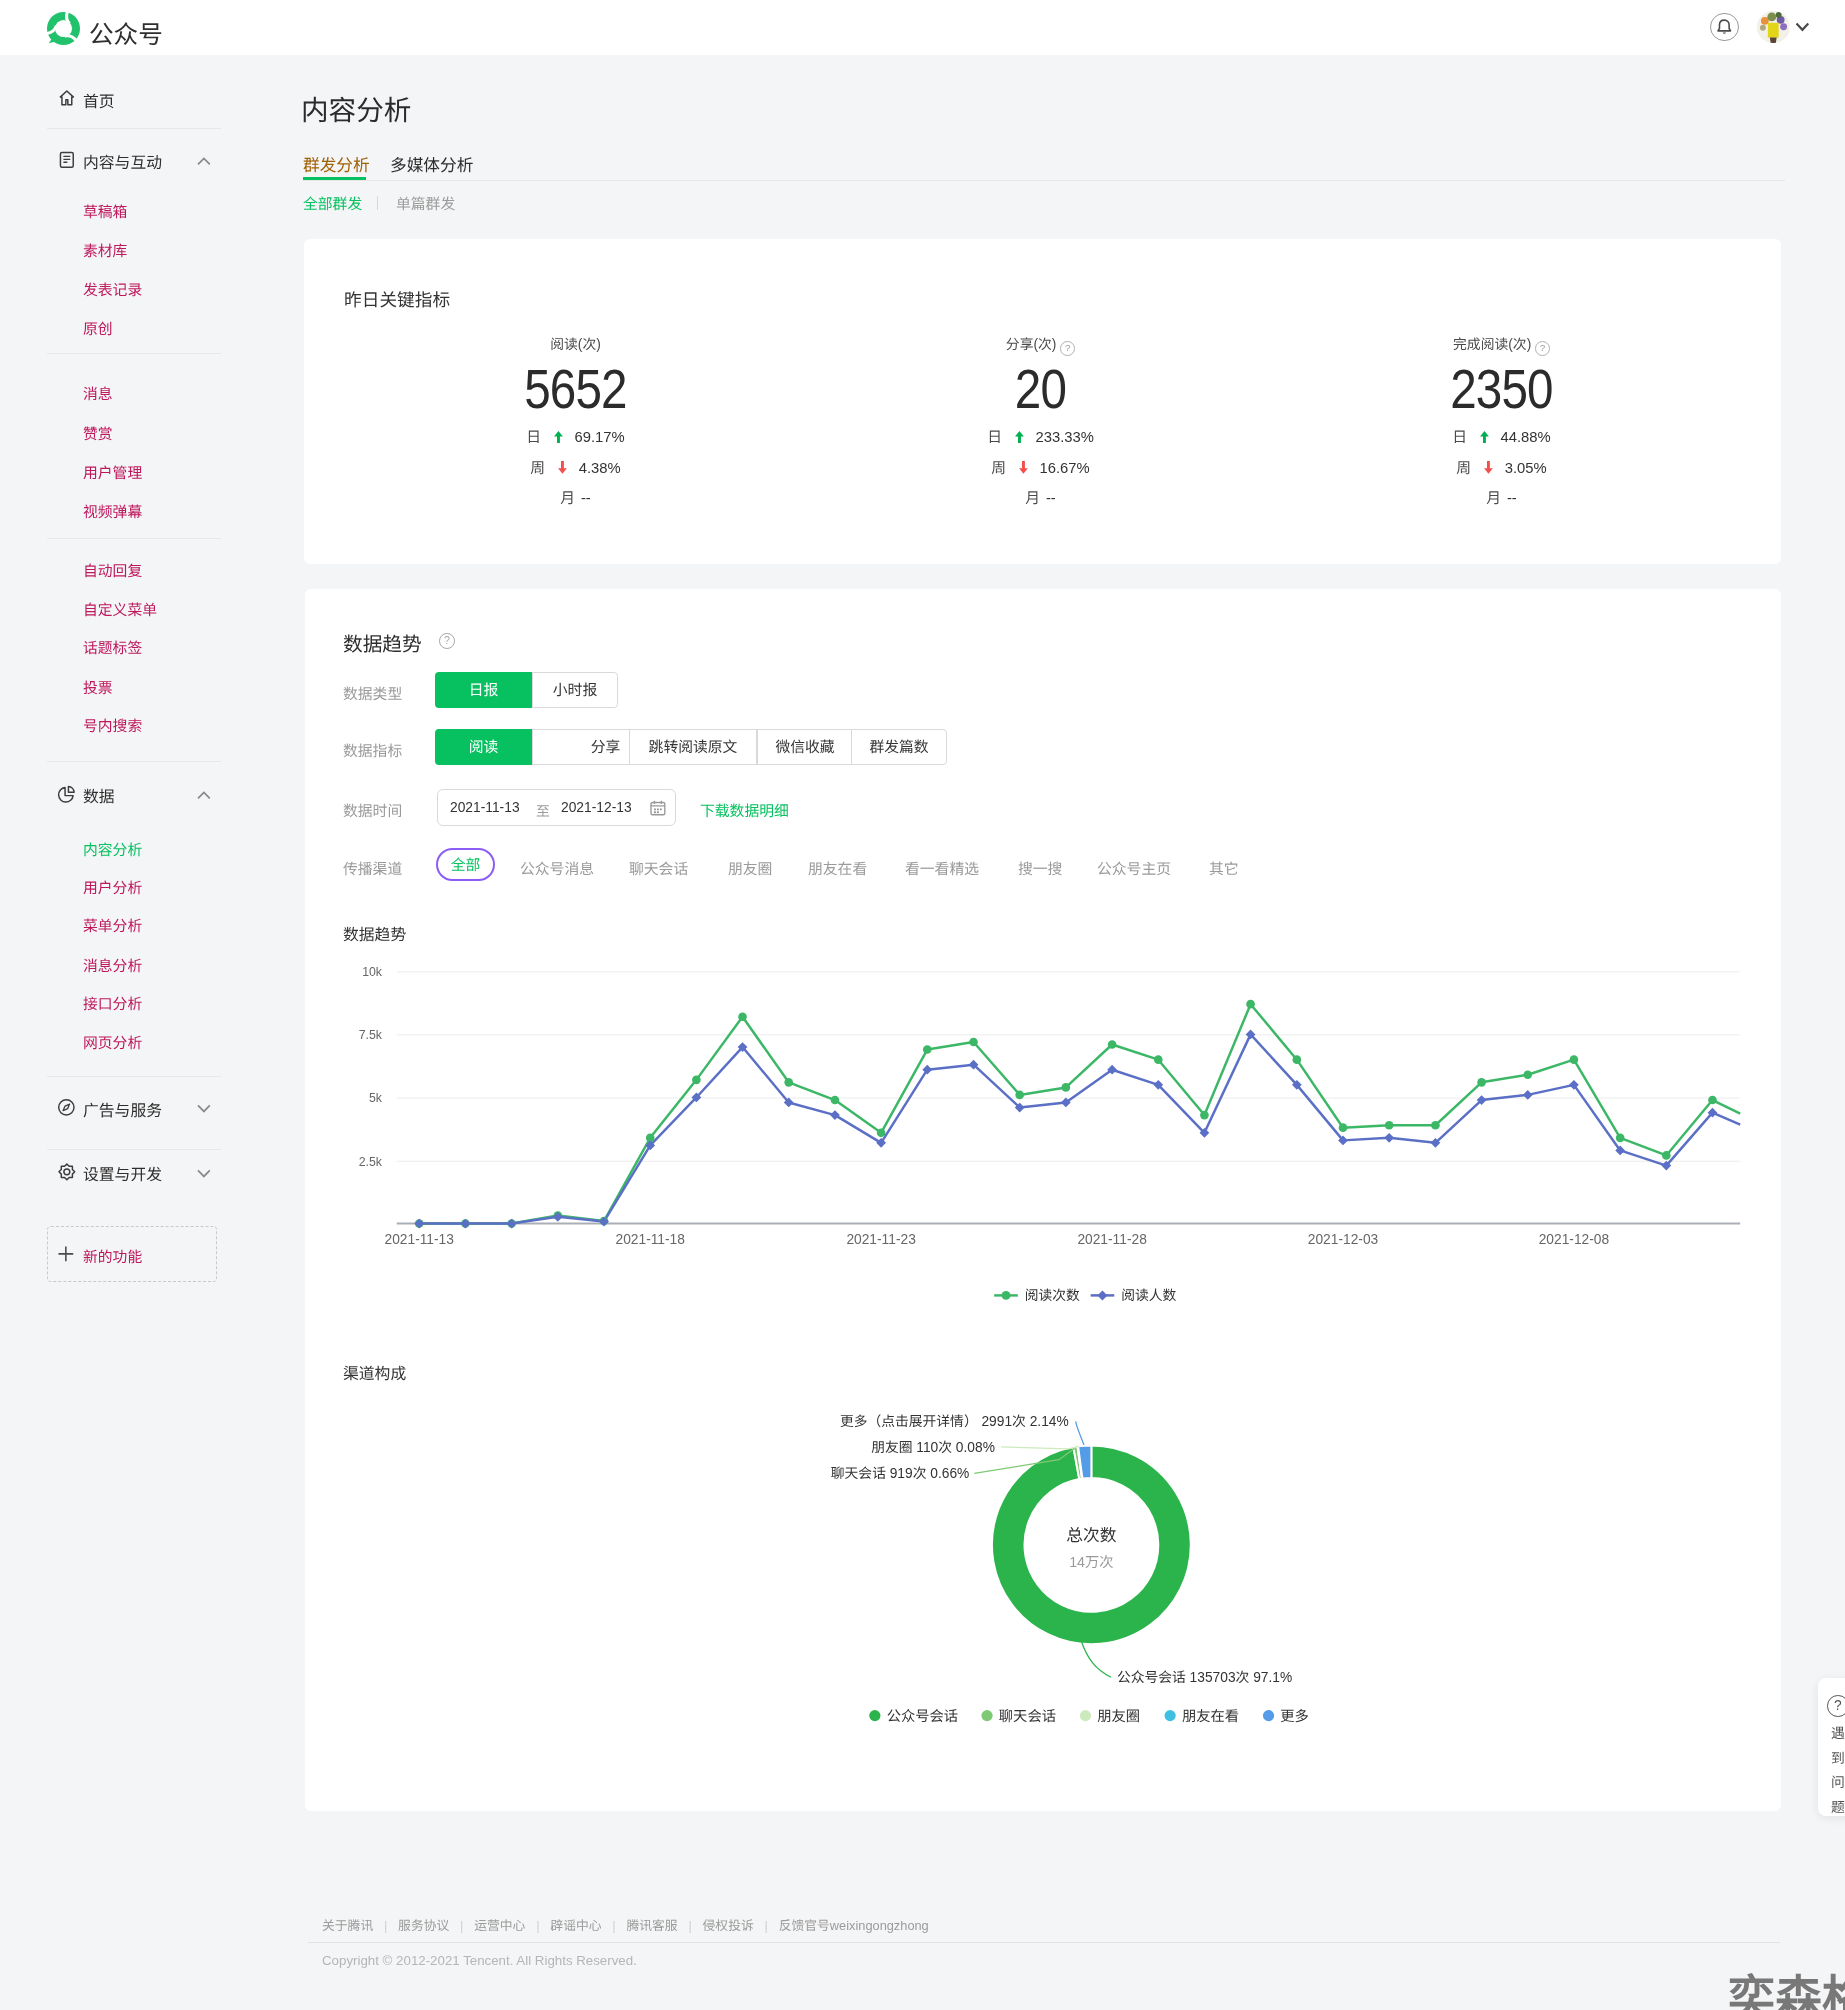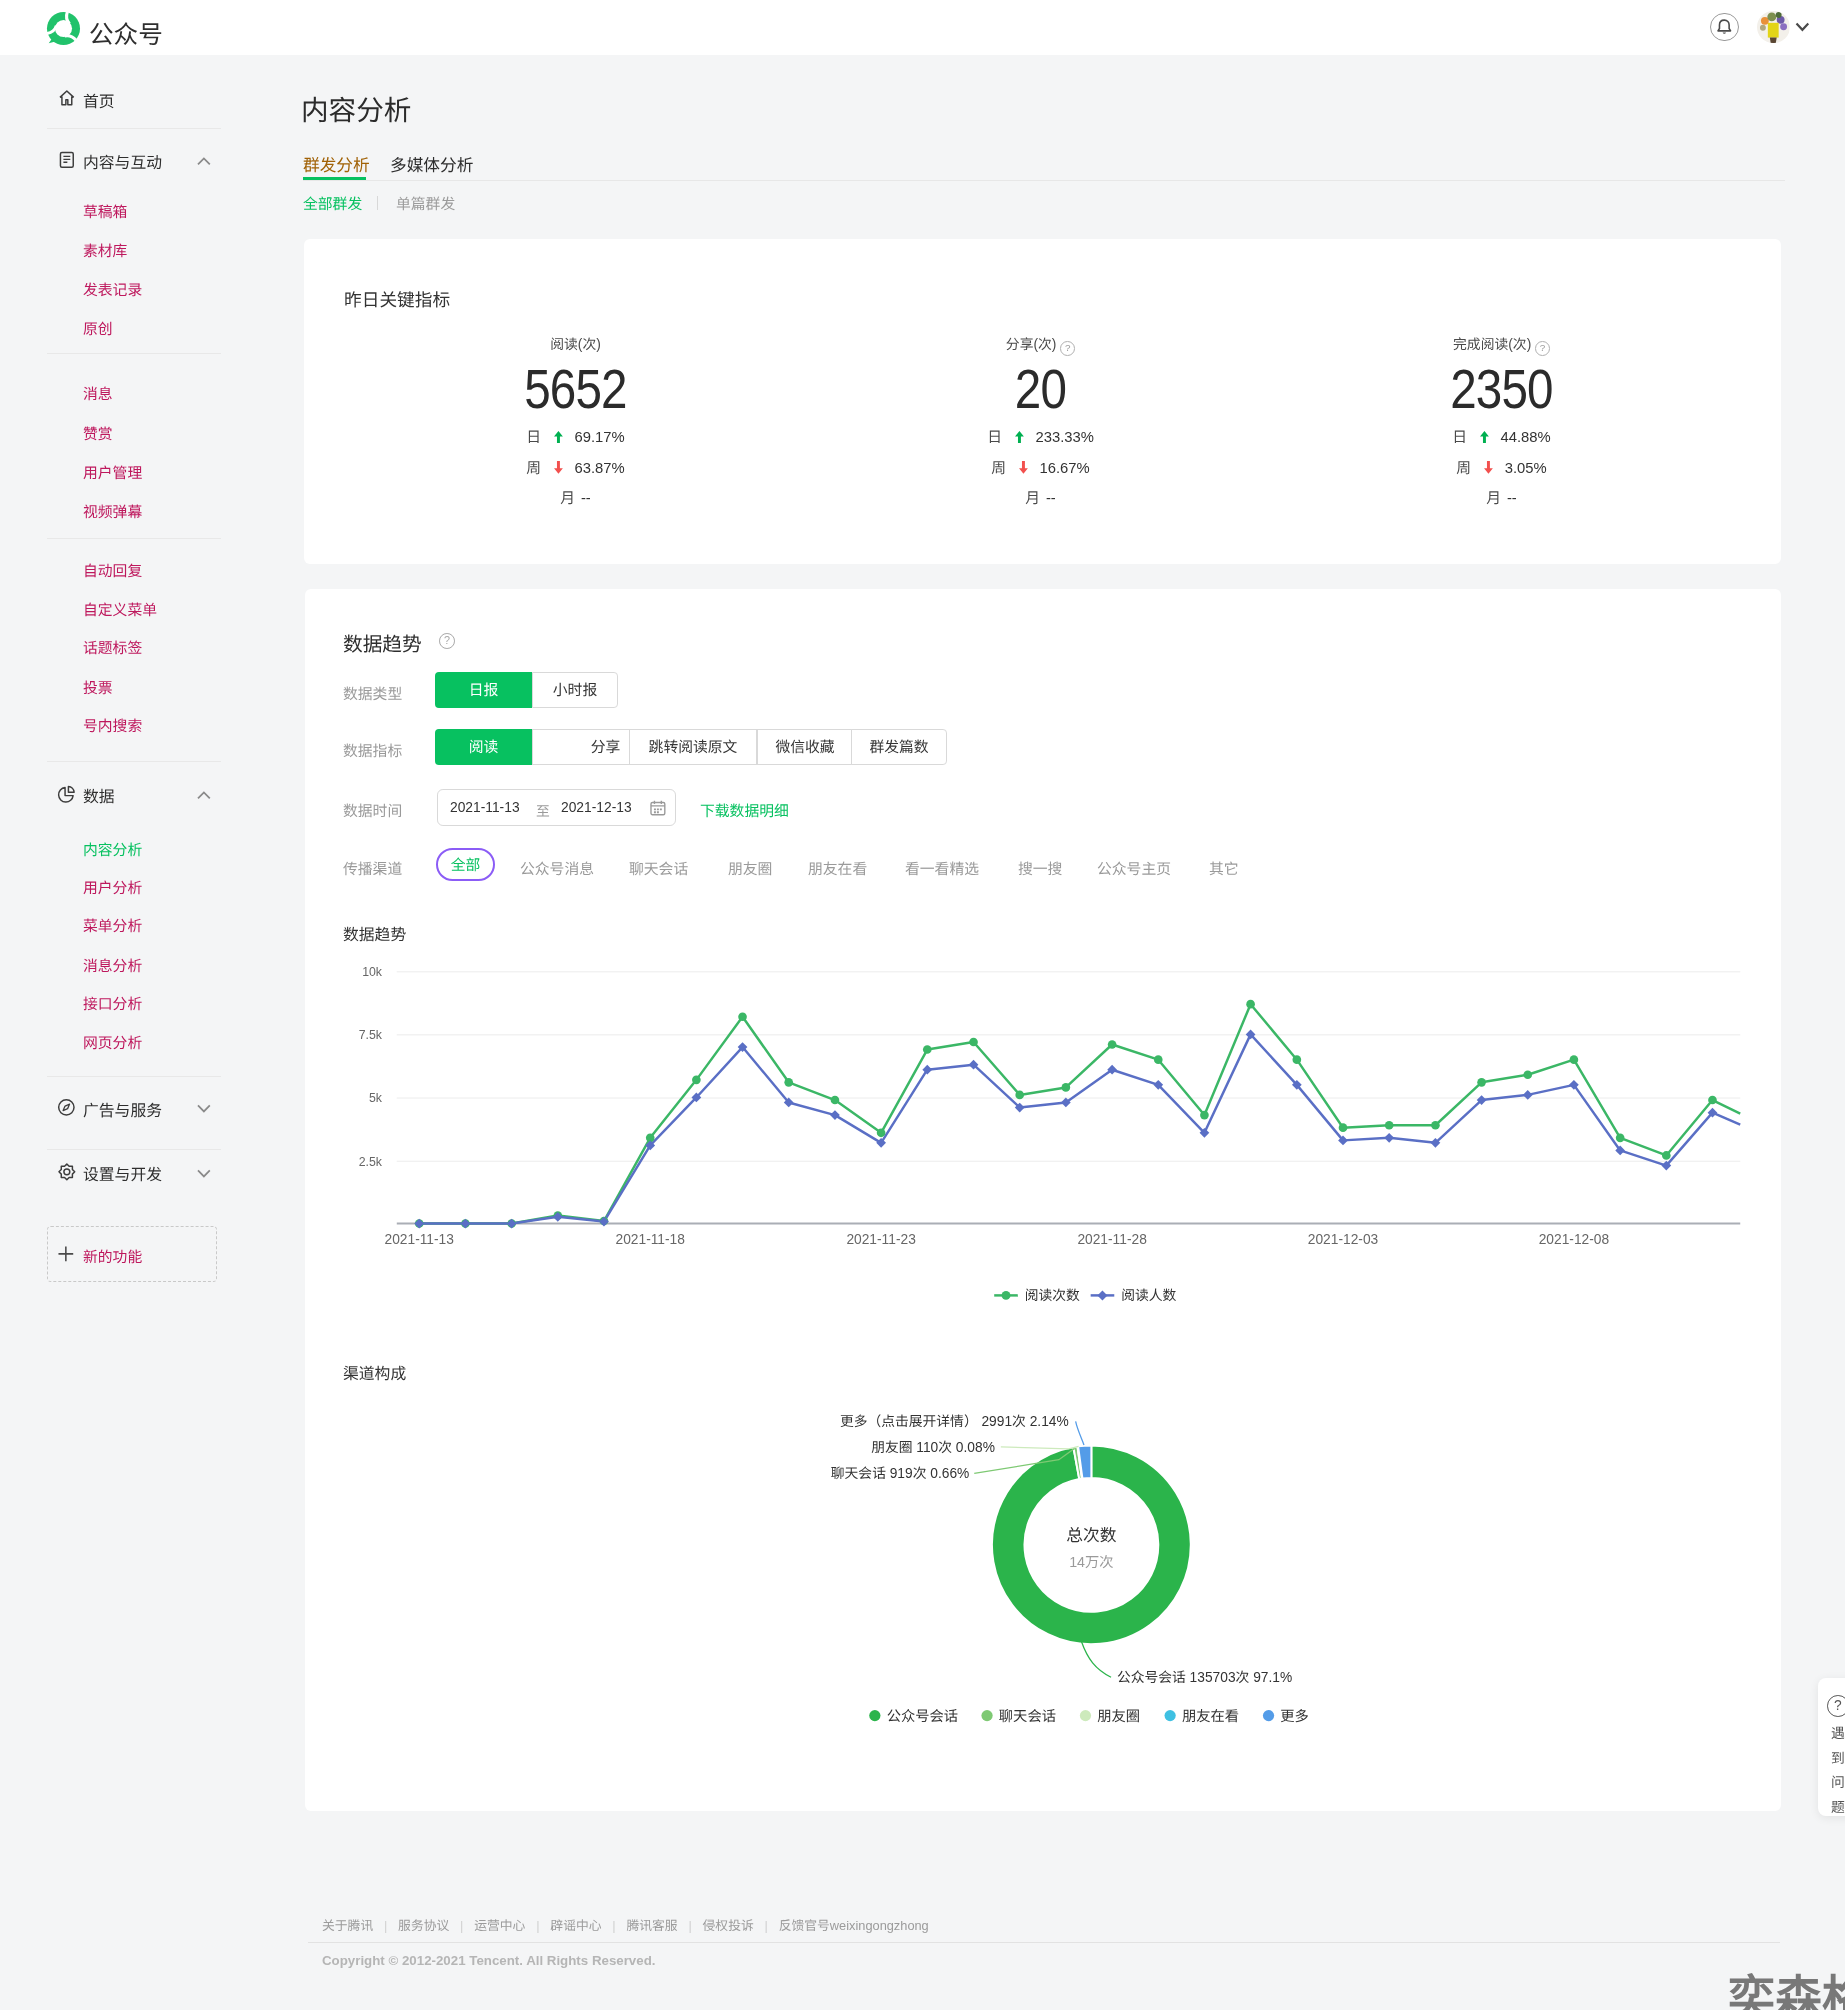--- a/index.html
+++ b/index.html
@@ -159,21 +159,21 @@
   .aru { display:inline-block; width:8.9px; height:12.8px; vertical-align:-1px;}
 </style>
 <div class="mcol" style="left:418px;top:335px;">
   <div class="mlabel">阅读(次)</div>
   <div class="mnum">5652</div>
   <div class="mrow" style="margin-top:4.9px;"><span class="k">日</span><svg class="aru" viewBox="0 0 9 13">
         <path d="M4.5 0 L9 5.6 H6 V13 H3 V5.6 H0 Z" fill="#00b051"></path>
       </svg><span class="v">69.17%</span></div>
   <div class="mrow"><span class="k">周</span><svg class="aru" viewBox="0 0 9 13">
         <path d="M4.5 13 L0 7.4 H3 V0 H6 V7.4 H9 Z" fill="#f2504e"></path>
-      </svg><span class="v">63.87%</span></div>
+      </svg><span class="v">4.38%</span></div>
   <div class="mrow"><span class="k" style="margin-right:0;">月</span><span class="v" style="margin-left:5.9px;">--</span></div>
 </div>
 <div class="mcol" style="left:883px;top:335px;">
   <div class="mlabel">分享(次)<span class="qc">?</span></div>
   <div class="mnum">20</div>
   <div class="mrow" style="margin-top:4.9px;"><span class="k">日</span><svg class="aru" viewBox="0 0 9 13">
         <path d="M4.5 0 L9 5.6 H6 V13 H3 V5.6 H0 Z" fill="#00b051"></path>
       </svg><span class="v">233.33%</span></div>
   <div class="mrow"><span class="k">周</span><svg class="aru" viewBox="0 0 9 13">
         <path d="M4.5 13 L0 7.4 H3 V0 H6 V7.4 H9 Z" fill="#f2504e"></path>
@@ -346,20 +346,20 @@
 <text x="700" y="347" font-size="14.5" fill="#333">更多</text>
 </svg>
 
 <div class="abs" style="left:343px;top:922px;font-size:15.8px;color:#333;font-weight:500;">数据趋势</div>
 <div class="abs" style="left:343px;top:1361px;font-size:15.8px;color:#333;font-weight:500;">渠道构成</div>
 <style>.flink{color:#9b9b9b;} .fsep{color:#d0d0d0; padding:0 10.8px;}</style>
 <div class="abs" style="left:322px;top:1915px;font-size:12.8px;white-space:nowrap;">
 <span class="flink">关于腾讯</span><span class="fsep">|</span><span class="flink">服务协议</span><span class="fsep">|</span><span class="flink">运营中心</span><span class="fsep">|</span><span class="flink">辟谣中心</span><span class="fsep">|</span><span class="flink">腾讯客服</span><span class="fsep">|</span><span class="flink">侵权投诉</span><span class="fsep">|</span><span class="flink">反馈官号weixingongzhong</span>
 </div>
 <div class="abs" style="left:308px;top:1942px;width:1472px;height:1px;background:#e2e2e2;"></div>
-<div class="abs" style="left:322px;top:1953px;font-size:13.3px;color:#b5b5b5;font-weight:bold;">Copyright © 2012-2021 Tencent. All Rights Reserved.</div>
+<div class="abs" style="left:322px;top:1953px;font-size:13.3px;color:#b5b5b5;">Copyright © 2012-2021 Tencent. All Rights Reserved.</div>
 
 <div class="abs" style="left:1818px;top:1678px;width:43px;height:138px;background:#fff;border-radius:7.9px;box-shadow:0 2px 9.9px rgba(0,0,0,0.08);"></div>
 <div class="abs" style="left:1827px;top:1695px;width:21.7px;height:21.7px;border:1.5px solid #555;border-radius:50%;color:#555;font-size:13.8px;text-align:center;line-height:19.7px;">?</div>
 <div class="abs" style="left:1830px;top:1722px;width:15.8px;font-size:13.8px;color:#555;line-height:24.6px;text-align:center;">遇到问题</div>
 
 <div class="abs" style="left:1728px;top:1959px;font-size:47px;font-weight:900;color:#787878;white-space:nowrap;">奕森格</div>
 
 
 </body></html>

